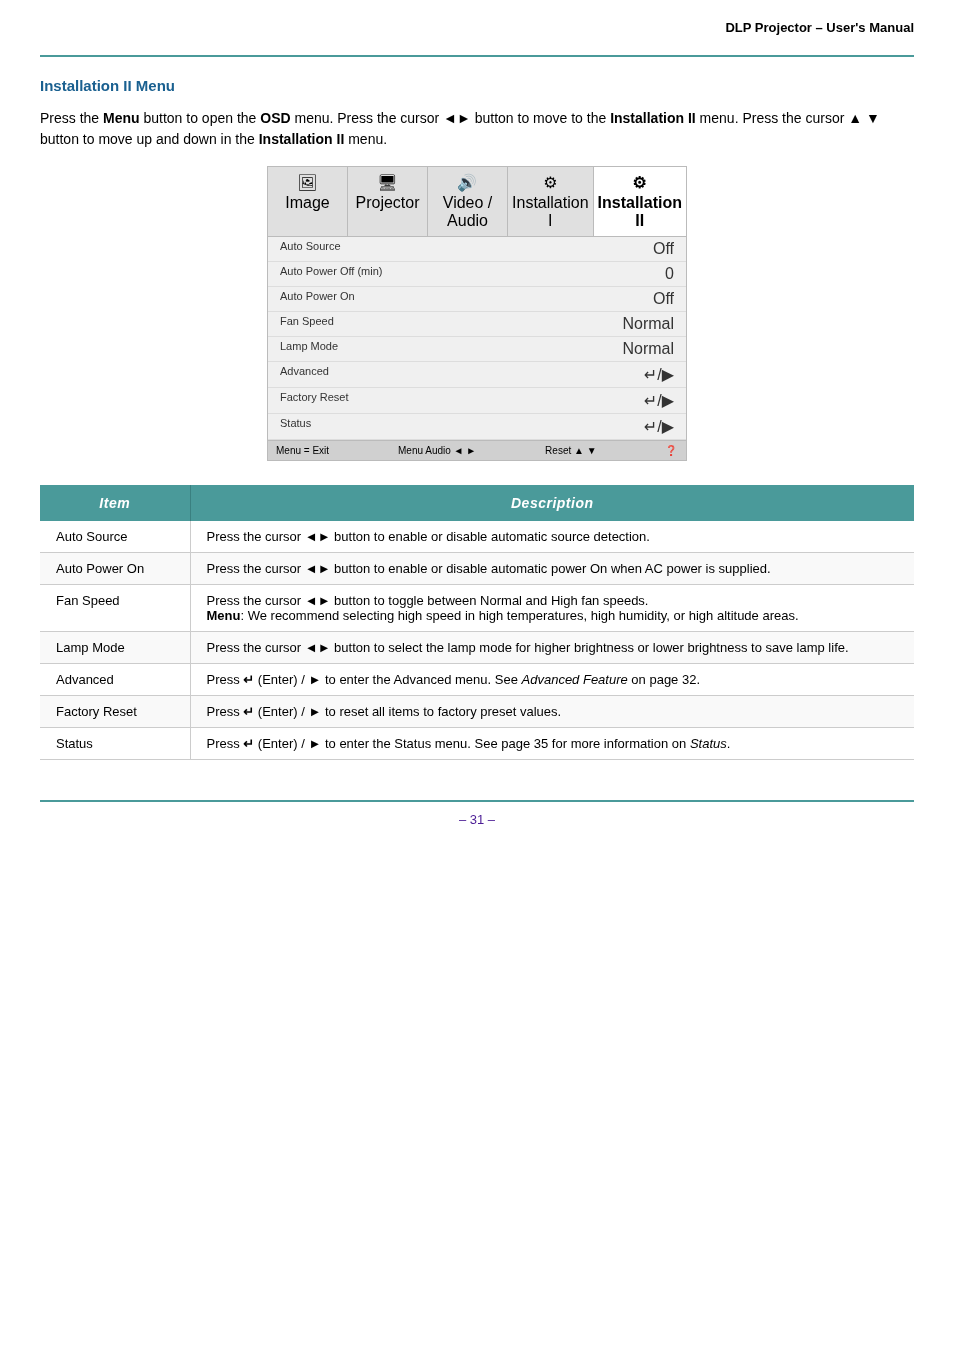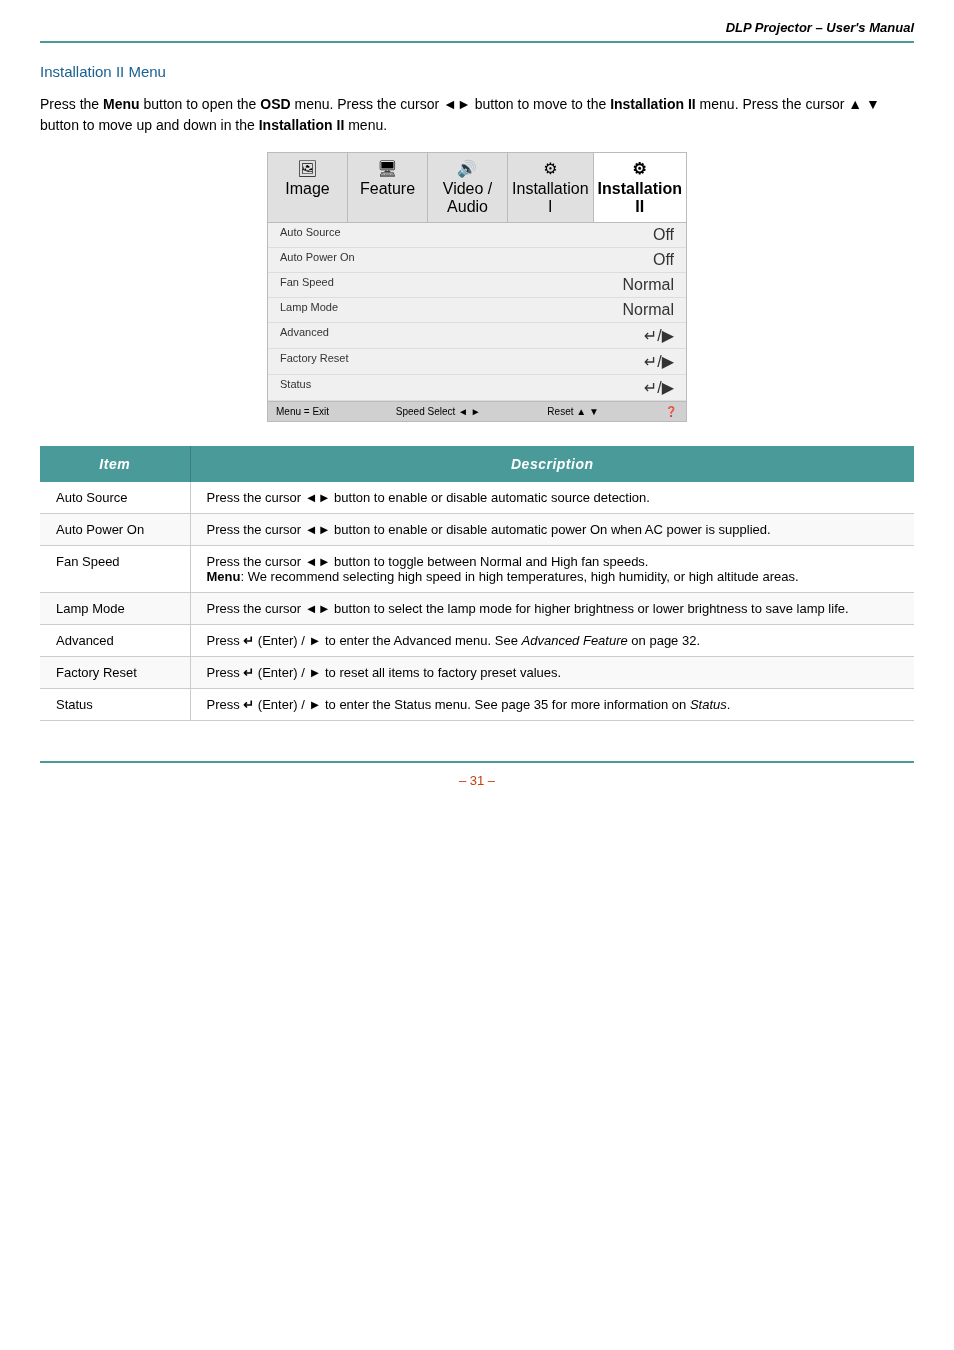--- a/index.html
+++ b/index.html
@@ -9,33 +9,32 @@
       background: #fff;
       color: #000;
       width: 954px;
       min-height: 1350px;
       padding: 20px 40px;
     }
 
     
     .page-header {
       text-align: right;
-      font-style: italic;
       font-weight: bold;
       font-size: 13px;
       border-bottom: 2px solid #4a9a9a;
-      padding-bottom: 6px;
+      padding-bottom: 20px;
       margin-bottom: 20px;
       color: #000;
     }
 
     
     .section-title {
       font-size: 15px;
-      font-weight: normal;
+      font-weight: bold;
       color: #1a6090;
       margin-bottom: 14px;
     }
 
     
     .intro-para {
       font-size: 14px;
       margin-bottom: 16px;
       line-height: 1.5;
     }
@@ -135,21 +134,21 @@
       font-size: 13px;
       white-space: nowrap;
     }
 
     .page-footer {
       text-align: center;
       margin-top: 40px;
       padding-top: 10px;
       border-top: 2px solid #4a9a9a;
       font-size: 13px;
-      color: #c2410c;
+      color: #4c1d95;
     }
   </style>
 </head>
 <body>
 
 <div class="page-header">
   <span>DLP Projector – User's Manual</span>
 </div>
 
 <div class="section-title">Installation II Menu</div>
@@ -159,21 +158,21 @@
 </p>
 
 <div class="osd-container">
   <div class="osd-tabs">
     <div class="osd-tab">
       <span class="osd-tab-icon">🖼</span>
       <span class="osd-tab-label">Image</span>
     </div>
     <div class="osd-tab">
       <span class="osd-tab-icon">🖥</span>
-      <span class="osd-tab-label">Feature</span>
+      <span class="osd-tab-label">Projector</span>
     </div>
     <div class="osd-tab">
       <span class="osd-tab-icon">🔊</span>
       <span class="osd-tab-label">Video / Audio</span>
     </div>
     <div class="osd-tab">
       <span class="osd-tab-icon">⚙</span>
       <span class="osd-tab-label">Installation I</span>
     </div>
     <div class="osd-tab active">
@@ -181,20 +180,24 @@
       <span class="osd-tab-label">Installation II</span>
     </div>
   </div>
 
   <div id="osd-rows-container">
       <div class="osd-row">
         <span class="osd-row-label">Auto Source</span>
         <span class="osd-row-value">Off</span>
       </div>
       <div class="osd-row">
+        <span class="osd-row-label">Auto Power Off (min)</span>
+        <span class="osd-row-value">0</span>
+      </div>
+      <div class="osd-row">
         <span class="osd-row-label">Auto Power On</span>
         <span class="osd-row-value">Off</span>
       </div>
       <div class="osd-row">
         <span class="osd-row-label">Fan Speed</span>
         <span class="osd-row-value">Normal</span>
       </div>
       <div class="osd-row">
         <span class="osd-row-label">Lamp Mode</span>
         <span class="osd-row-value">Normal</span>
@@ -208,21 +211,21 @@
         <span class="osd-row-value">↵/▶</span>
       </div>
       <div class="osd-row">
         <span class="osd-row-label">Status</span>
         <span class="osd-row-value">↵/▶</span>
       </div>
     </div>
 
   <div class="osd-footer">
     <span class="osd-footer-item">Menu = Exit</span>
-    <span class="osd-footer-item">Speed Select ◄ ►</span>
+    <span class="osd-footer-item">Menu Audio ◄ ►</span>
     <span class="osd-footer-item">Reset ▲ ▼</span>
     <span class="osd-footer-item">❓</span>
   </div>
 </div>
 
 <table class="desc-table">
   <thead>
     <tr>
       <th>Item</th>
       <th>Description</th>

